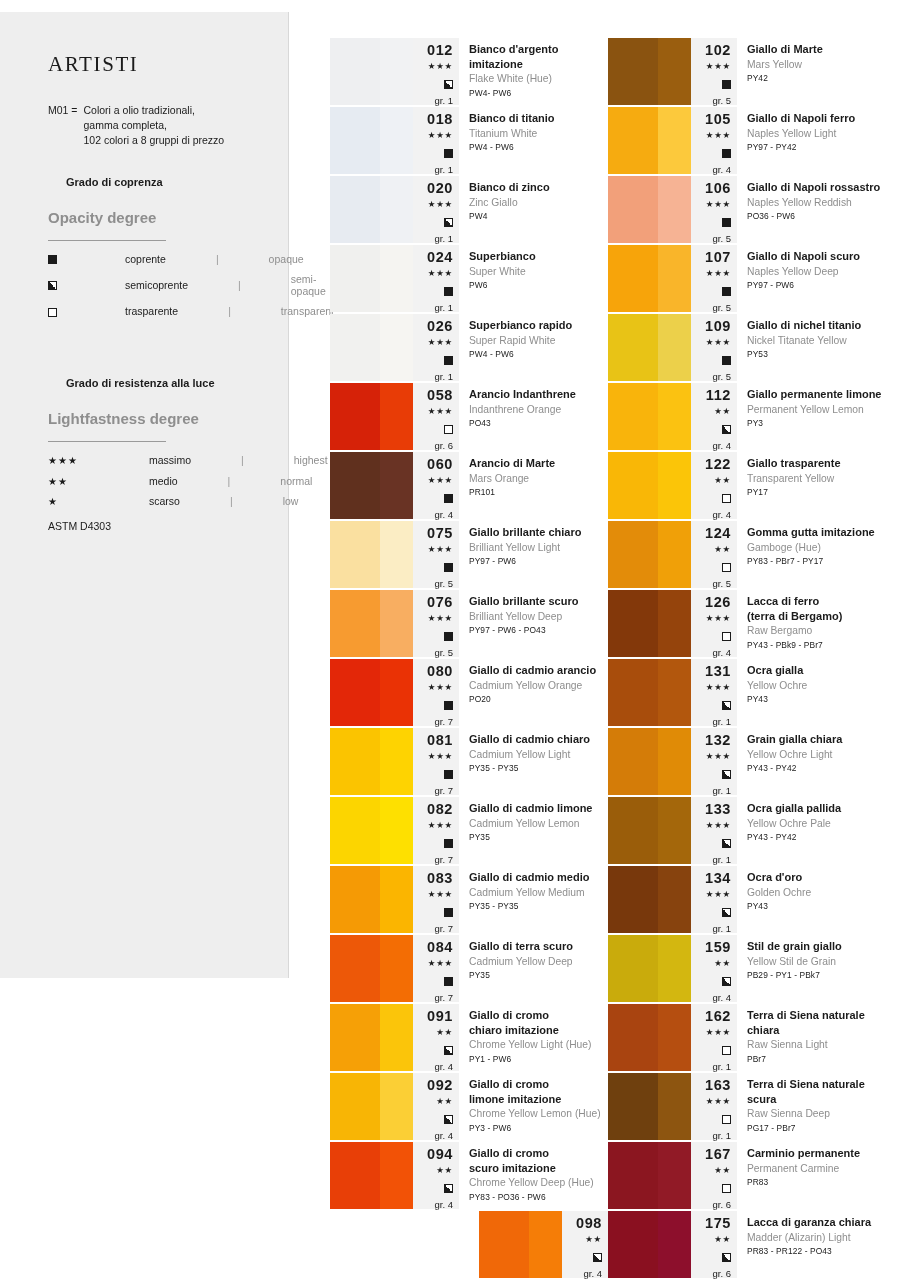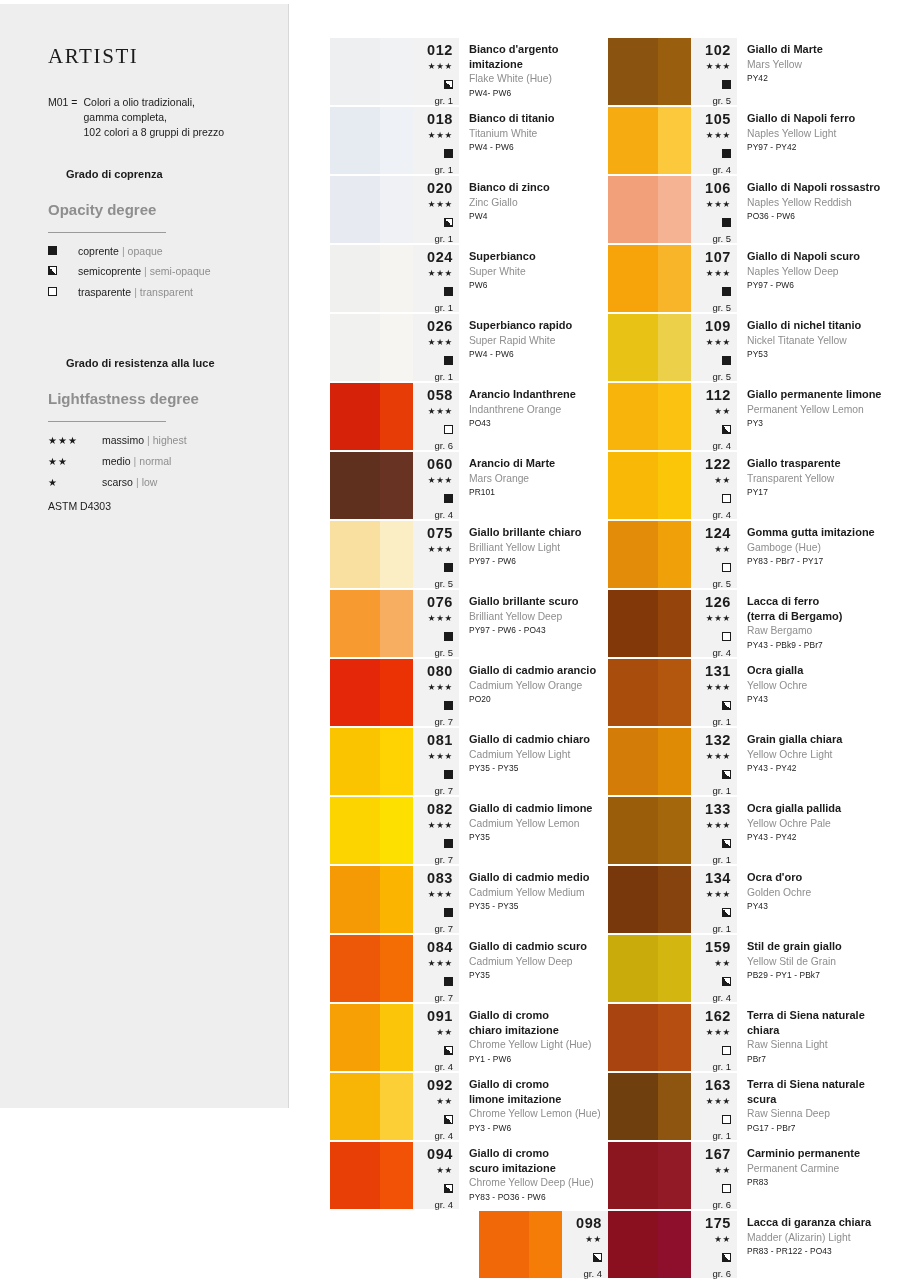--- a/index.html
+++ b/index.html
@@ -14,22 +14,22 @@
   #page {
     position: relative;
     width: 900px; height: 1286px;
     overflow: hidden;
     background: #ffffff;
   }
 
   
   #sidebar {
     position: absolute;
-    left: 0; top: 4px;
-    width: 289px; height: 1104px;
+    left: 0; top: 12px;
+    width: 289px; height: 966px;
     background: #eeeeee;
     border-right: 1px solid #d8d8d8;
   }
   #sidebar-inner { padding: 40px 26px 0 48px; }
 
   .brand-title {
     font-family: "Liberation Serif", serif;
     font-size: 21px;
     letter-spacing: 1.6px;
     color: #1b1b1b;
@@ -62,24 +62,25 @@
     line-height: 1.35;
   }
   .rule {
     width: 118px; height: 1px;
     background: #9a9a9a;
     margin: 0 0 13px 0;
   }
 
   .legend-row {
     display: flex;
-    align-items: flex-start;
+    align-items: center;
     font-size: 10.5px;
     line-height: 1.1;
     margin-bottom: 9px;
+    gap: 47px;
   }
   .legend-mark {
     width: 30px;
     flex: 0 0 30px;
     display: flex;
     align-items: center;
   }
   .legend-txt-it { color: #1b1b1b; }
   .legend-sep { color: #9b9b9b; margin: 0 3px; }
   .legend-txt-en { color: #8e8e8e; }
@@ -526,21 +527,21 @@
             <div class="band-a" style="background: rgb(237, 88, 8);"></div>
             <div class="band-b" style="background: rgb(243, 109, 4);"></div>
           </div>
           <div class="meta">
             <div class="num">084</div>
             <div class="stars">★★★</div>
             <div class="opwrap"><span class="op opaque"></span></div>
             <div class="gr">gr. 7</div>
           </div>
           <div class="names">
-            <div class="name-it">Giallo di cadmio scuro</div>
+            <div class="name-it">Giallo di terra scuro</div>
             <div class="name-en">Cadmium Yellow Deep</div>
             <div class="pig">PY35</div>
           </div>
         </div>
         <div class="entry">
           <div class="sw">
             <div class="band-a" style="background: rgb(246, 160, 6);"></div>
             <div class="band-b" style="background: rgb(251, 197, 10);"></div>
           </div>
           <div class="meta">

